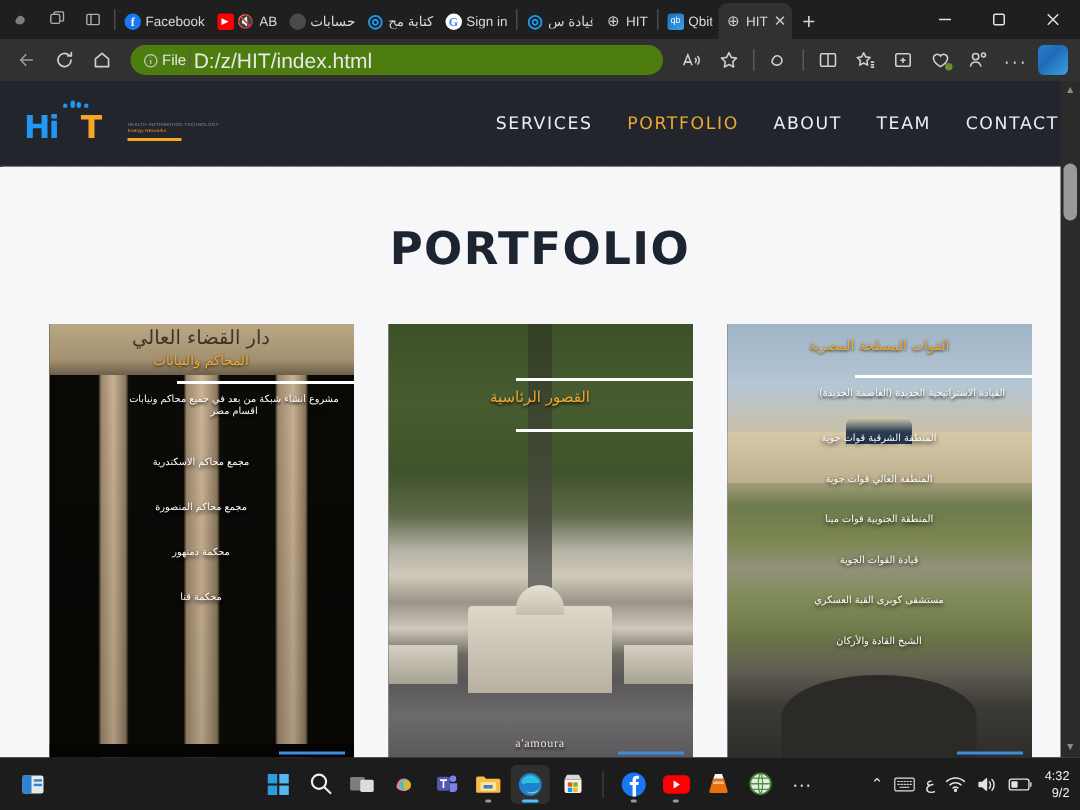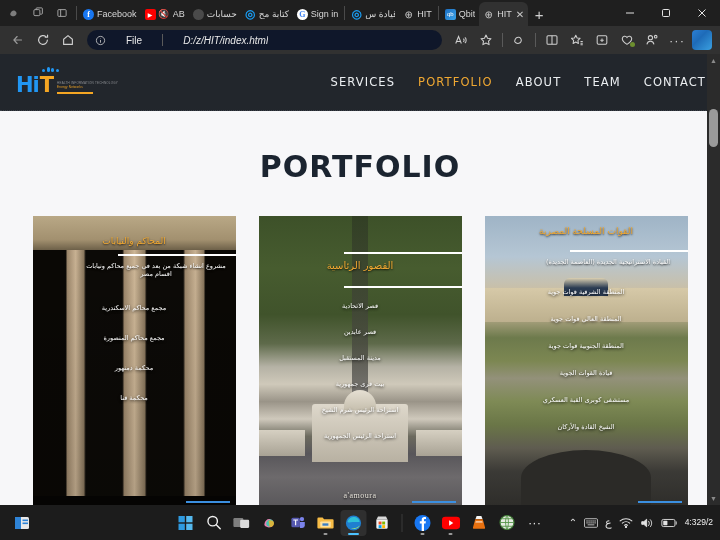--- a/index.html
+++ b/index.html
@@ -101,33 +101,33 @@
   }
   .tb-ico {
     width: 24px; height: 24px;
     display: flex; align-items: center; justify-content: center;
     color: #cfcfcf; border-radius: 4px;
     flex: 0 0 auto;
   }
   #omnibox {
     flex: 1 1 auto;
     height: 20px;
-    background: #0f172a;
+    background: #4d7c0f;
     border-radius: 10px;
     display: flex; align-items: center;
     padding: 0 8px;
     margin: 0 6px;
-    gap: 20px;
+    gap: 2px;
     min-width: 0;
   }
   #omnibox .info-ico { color: #c9c9c9; font-size: 10px; display:flex; }
   #file-label { color: #e8e8e8; font-size: 10px; }
   .omni-sep { width: 1px; height: 12px; background: #5a5a5a; }
-  #url-text { color: #e8e8e8; font-size: 10px; white-space: nowrap;
-              overflow: hidden; text-overflow: ellipsis; font-style: italic; }
+  #url-text { color: #e8e8e8; font-size: 14px; white-space: nowrap;
+              overflow: hidden; text-overflow: ellipsis; }
   #tb-right { display: flex; align-items: center; gap: 1px; flex: 0 0 auto; }
   .tb-divider { width: 1px; height: 14px; background: #5a5a5a; margin: 0 3px; }
   .copilot-ico {
     width: 20px; height: 20px; border-radius: 4px;
     background: linear-gradient(135deg,#2b7fd4,#1e6bb8 40%,#3aa0e0);
   }
 
   
   #viewport {
     position: absolute; left: 0; top: 54px;
@@ -136,21 +136,21 @@
     overflow: hidden;
   }
   #site-header {
     height: 57px;
     background: #22262c;
     display: flex; align-items: center;
     padding: 0 14px 0 16px;
     border-bottom: 1px dotted #3b4048;
   }
   #logo {
-    display: flex; align-items: flex-end; gap: 1px; position: relative;
+    display: flex; align-items: flex-end; gap: 15px; position: relative;
     padding-top: 6px;
   }
   #logo-hi {
     font-family: "DejaVu Sans", sans-serif;
     font-size: 21px; font-weight: bold; color: #2196f3;
     letter-spacing: -1px; line-height: 1;
   }
   #logo-t {
     font-family: "DejaVu Sans", sans-serif;
     font-size: 21px; font-weight: bold; color: #f5a623;
@@ -383,21 +383,21 @@
   }
   .tbi.active .dot { width: 11px; background: #4cc2ff; }
   .tb-vsep { width: 1px; height: 18px; background: #3a3a3a; margin: 0 5px; }
   #tray {
     margin-left: auto; display: flex; align-items: center; gap: 7px;
     padding-right: 7px; color: #e6e6e6;
   }
   .tray-ico { font-size: 10px; color: #e2e2e2; display:flex;
               align-items:center; justify-content:center; }
   #clock {
-    display: flex; align-items: flex-end;
+    display: flex; flex-direction: column; align-items: flex-end;
     font-size: 8.5px; line-height: 11px; color: #f0f0f0;
   }
 </style>
 </head>
 <body>
 
 <div id="browser-window">
 
   <div id="tab-strip">
 
@@ -606,20 +606,21 @@
       </nav>
     </div>
 
     <h1 id="page-title">PORTFOLIO</h1>
 
     <div id="cards">
 
       <div class="card" id="card-1">
         <div class="card-bg"></div>
         <div class="frieze"></div>
+        <div class="frieze-text">دار القضاء العالي</div>
         <div class="base"></div>
         <div class="card-overlay" style="padding-top:20px">
           <div class="card-title">المحاكم والنيابات</div>
           <div class="card-rule"></div>
           <div class="card-sub">مشروع انشاء شبكة من بعد في جميع محاكم ونيابات اقسام مصر</div>
           <div class="card-items" style="margin-top:26px;gap:22px">
             <div class="card-item">مجمع محاكم الاسكندرية</div>
             <div class="card-item">مجمع محاكم المنصورة</div>
             <div class="card-item">محكمة دمنهور</div>
             <div class="card-item">محكمة قنا</div>
@@ -631,46 +632,38 @@
       <div class="card" id="card-2">
         <div class="card-bg"></div>
         <div class="road"></div>
         <div class="wing-l"></div>
         <div class="wing-r"></div>
         <div class="palace"></div>
         <div class="card-overlay" style="padding-top:30px">
           <div class="card-rule"></div>
           <div class="card-title" style="font-size:10px">القصور الرئاسية</div>
           <div class="card-rule" style="margin-top:14px"></div>
-          <div class="card-items" style="margin-top:8px;gap:18px">
-            <div class="card-item">قصر الاتحادية</div>
-            <div class="card-item">قصر عابدين</div>
-            <div class="card-item">مدينة المستقبل</div>
-            <div class="card-item">بيت قرى جمهورية</div>
-            <div class="card-item">استراحة الرئيس شرم الشيخ</div>
-            <div class="card-item">استراحة الرئيس الجمهورية</div>
-          </div>
         </div>
         <div class="card-brand">a'amoura</div>
         <div class="card-progress"></div>
       </div>
 
       <div class="card" id="card-3">
         <div class="card-bg"></div>
         <div class="bldg"></div>
         <div class="dome"></div>
         <div class="pond"></div>
         <div class="card-overlay" style="padding-top:10px">
           <div class="card-title">القوات المسلحة المصرية</div>
           <div class="card-rule" style="margin-top:12px"></div>
           <div class="card-sub">القيادة الاستراتيجية الجديدة (العاصمة الجديدة)</div>
           <div class="card-items" style="margin-top:22px;gap:19px">
             <div class="card-item">المنطقة الشرقية قوات جوية</div>
             <div class="card-item">المنطقة العالي قوات جوية</div>
-            <div class="card-item">المنطقة الجنوبية قوات جوية</div>
+            <div class="card-item">المنطقة الجنوبية قوات مينا</div>
             <div class="card-item">قيادة القوات الجوية</div>
             <div class="card-item">مستشفى كوبرى القبة العسكري</div>
             <div class="card-item">الشيخ القادة والأركان</div>
           </div>
         </div>
         <div class="card-progress"></div>
       </div>
     </div>
   </div>
 

